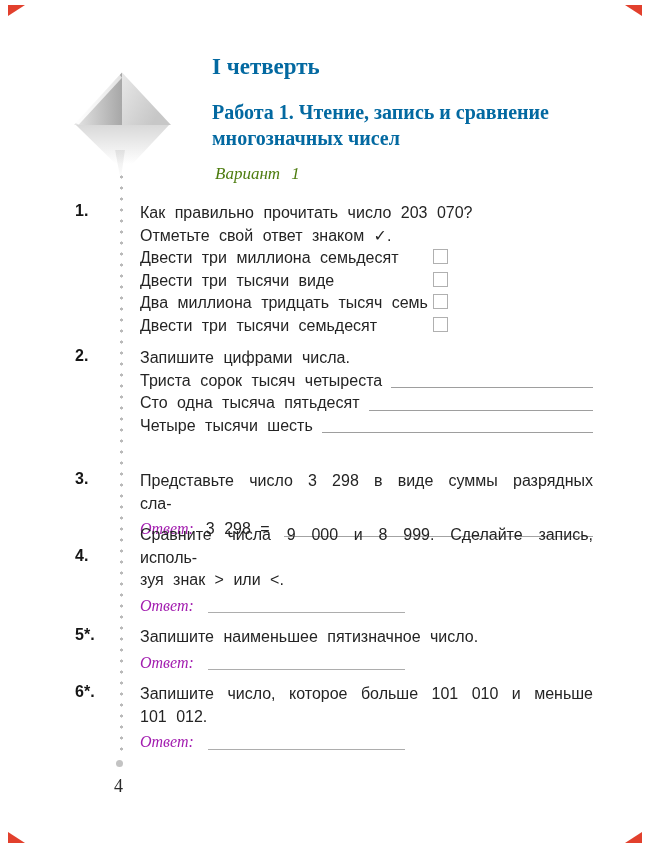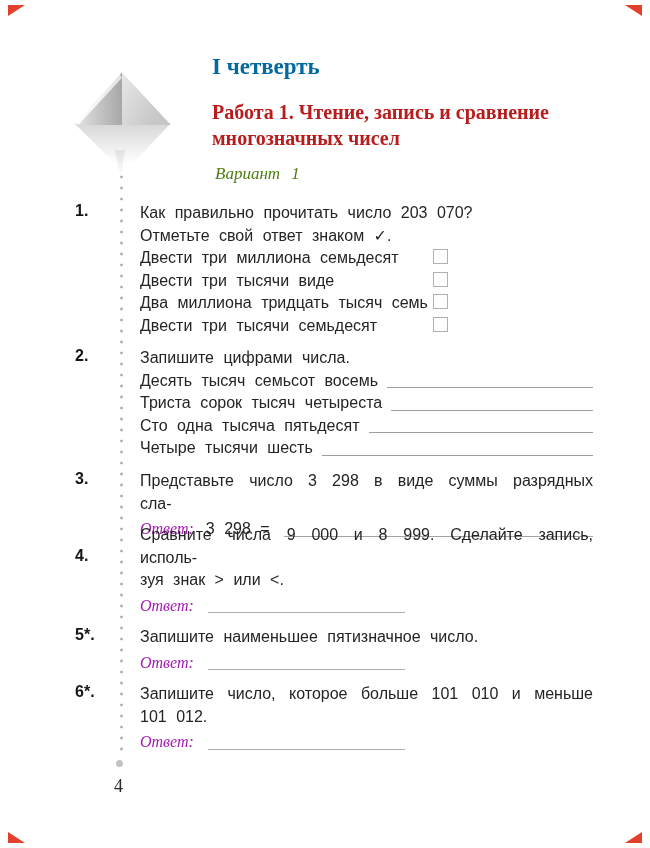--- a/index.html
+++ b/index.html
@@ -33,21 +33,21 @@
   
   .dots{left:118px;top:172px;width:7px;height:582px;
     background-image:radial-gradient(circle at 3.5px 5px,#b9b9b9 1.4px,rgba(255,255,255,0) 1.7px);
     background-size:7px 11px;background-repeat:repeat-y;}
   .dot-end{left:116px;top:760px;width:7px;height:7px;border-radius:50%;background:#c3c3c3;}
 
   
   .h1{left:212px;top:54px;font-family:"Liberation Serif",serif;font-weight:bold;
       font-size:23px;color:#0369a1;}
   .h2{left:212px;top:99px;width:400px;font-family:"Liberation Serif",serif;font-weight:bold;
-      font-size:20px;line-height:26px;color:#b91c1c;}
+      font-size:20px;line-height:26px;color:#0369a1;}
   .variant{left:215px;top:164px;font-family:"Liberation Serif",serif;font-style:italic;
       font-size:17px;color:#4d7c0f;word-spacing:7px;}
 
   
   .qlabel{position:absolute;left:75px;font-weight:bold;font-size:16px;color:#161616;}
   .qblock{position:absolute;left:140px;width:453px;font-size:16px;color:#242424;}
   .line{line-height:22.6px;word-spacing:5px;white-space:nowrap;}
   .just{white-space:normal;text-align:justify;text-align-last:justify;width:100%;}
 
   .opt{position:relative;height:22.6px;line-height:22.6px;word-spacing:5px;white-space:nowrap;}
@@ -117,24 +117,20 @@
     </div>
     <div class="opt">
       <span>Двести три тысячи семьдесят</span>
       <span class="cbx"></span>
     </div>
   </div>
 
   <div class="qblock" style="top:347px">
     <div class="line">Запишите цифрами числа.</div>
     <div class="fillrow">
-      <span>Десять тысяч семьсот восемь</span>
-      <span class="uline"></span>
-    </div>
-    <div class="fillrow">
       <span>Триста сорок тысяч четыреста</span>
       <span class="uline"></span>
     </div>
     <div class="fillrow">
       <span>Сто одна тысяча пятьдесят</span>
       <span class="uline"></span>
     </div>
     <div class="fillrow">
       <span>Четыре тысячи шесть</span>
       <span class="uline"></span>

